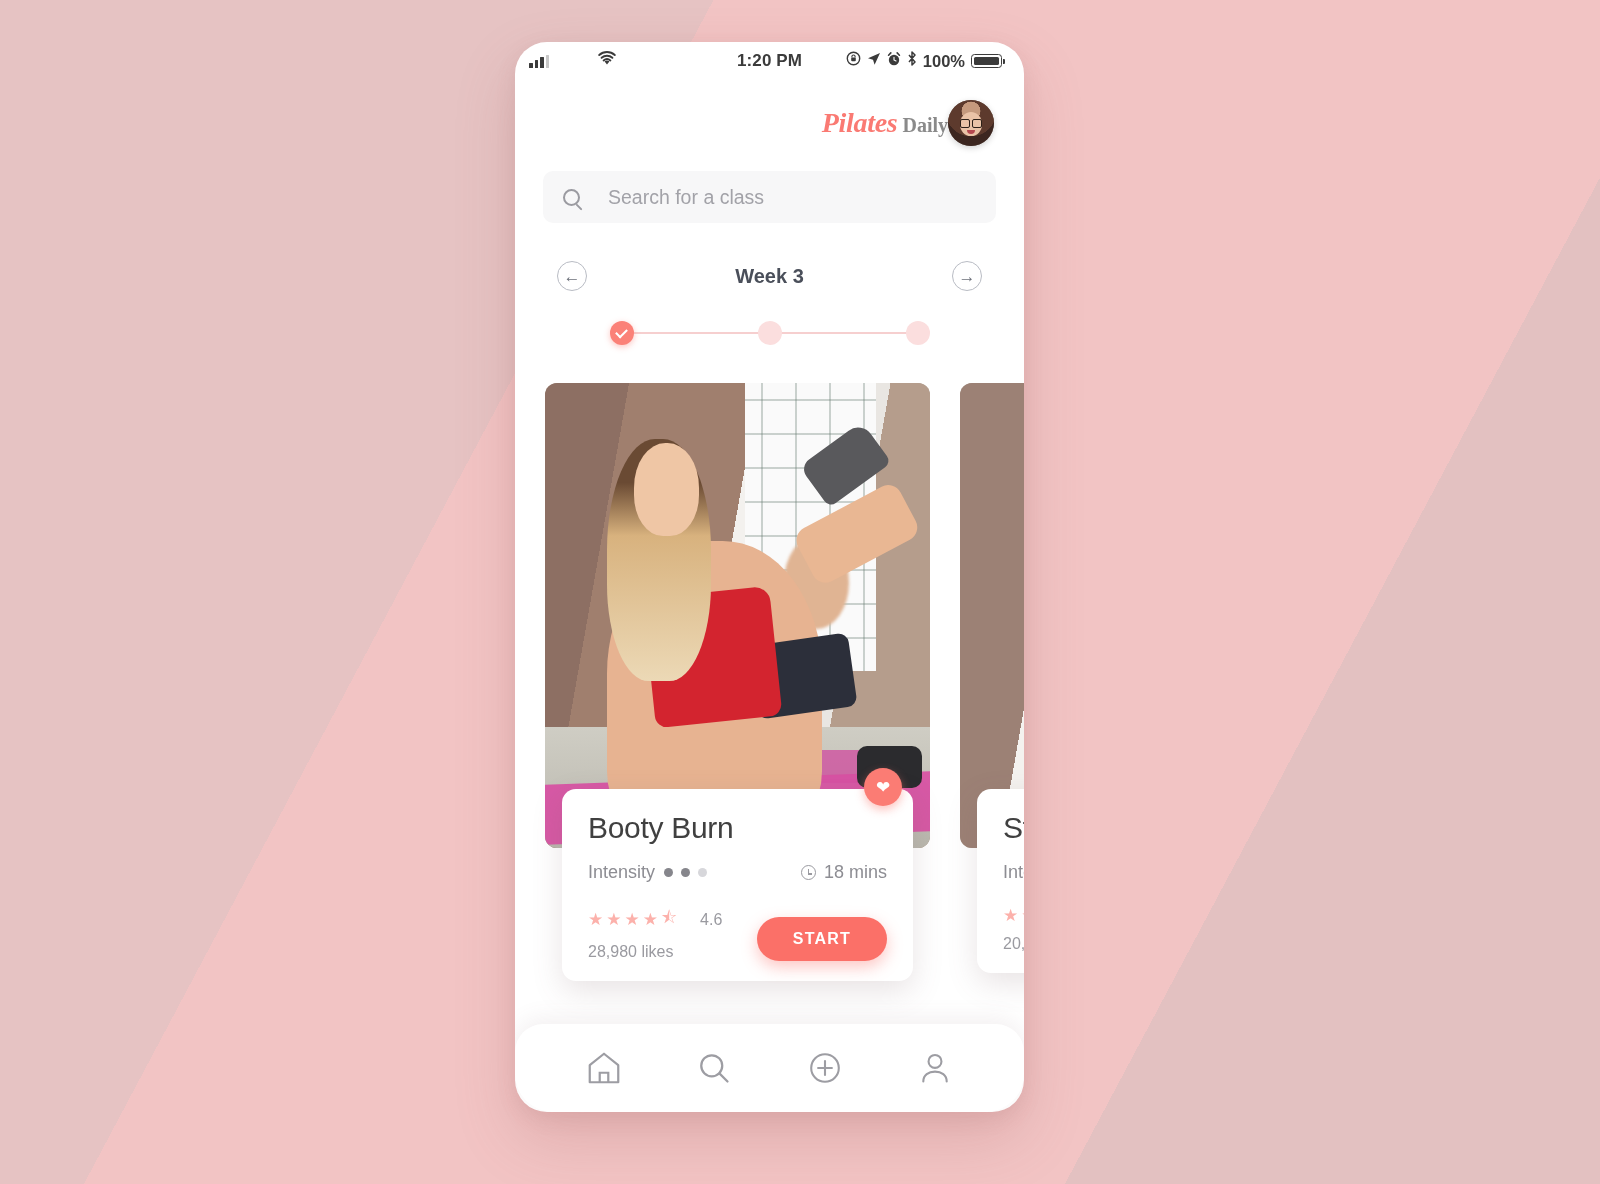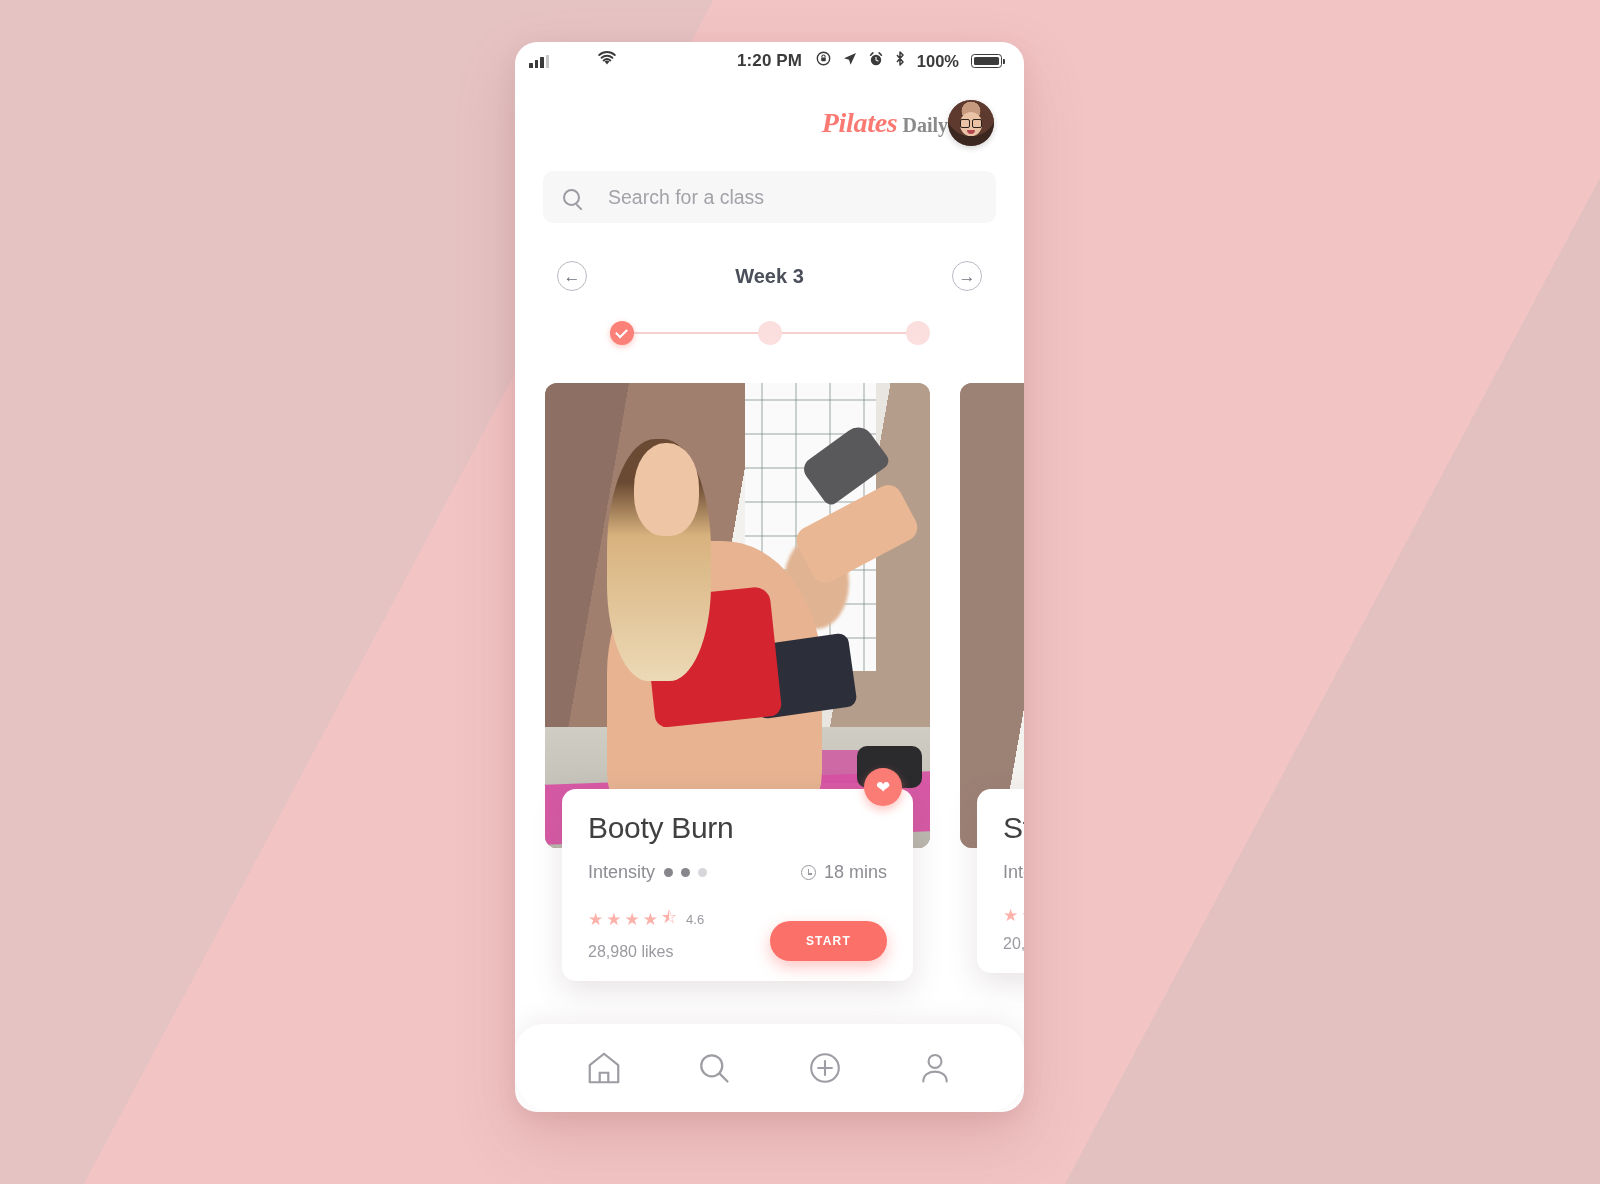--- a/index.html
+++ b/index.html
@@ -13,38 +13,38 @@
   .bg-diagonal{
     position:absolute; inset:0;
     background:linear-gradient(118deg, #e6c3c3 0 32%, #f2c4c4 32% 76%, #e3c1c1 76% 100%);
   }
 
   
   .phone{
     position:absolute; left:515px; top:42px;
     width:509px; height:1070px;
     background:#ffffff;
-    border-radius:22px;
+    border-radius:32px;
     overflow:hidden;
     box-shadow:0 26px 60px rgba(155,90,90,.22), 0 6px 20px rgba(155,90,90,.12);
   }
 
   
   .statusbar{
     height:38px; display:flex; align-items:center;
     padding:0 22px 0 14px; position:relative;
     font-size:17px; font-weight:bold; color:#3b3b3b;
   }
   .sb-left{ display:flex; align-items:center; gap:48px; }
   .sb-time{
     position:absolute; left:0; right:0; text-align:center;
     font-size:17px; font-weight:bold; letter-spacing:.1px;
   }
   .sb-right{
-    margin-left:auto; display:flex; align-items:center; gap:12px;
+    margin-left:auto; display:flex; align-items:center; gap:6px;
     position:relative; z-index:2;
   }
   .signal{ display:flex; align-items:flex-end; gap:2px; height:13px; }
   .signal i{ width:3.5px; background:#3b3b3b; border-radius:.5px; display:block; }
   .signal i:nth-child(1){ height:5px; }
   .signal i:nth-child(2){ height:8px; }
   .signal i:nth-child(3){ height:11px; }
   .signal i:nth-child(4){ height:13px; background:#c8c8c8; }
   .battery{
     width:31px; height:14px; border:1.6px solid #3b3b3b;
@@ -192,24 +192,24 @@
   .clock{ width:15px; height:15px; border:1.6px solid #9a9aa0; border-radius:50%;
           position:relative; flex:none; }
   .clock::after{ content:""; position:absolute; left:6px; top:3px; width:1.5px;
           height:5px; background:#9a9aa0; }
   .clock::before{ content:""; position:absolute; left:6px; top:7px; width:4px;
           height:1.5px; background:#9a9aa0; }
 
   .row-bottom{ display:flex; align-items:flex-end; justify-content:space-between;
                margin-top:22px; }
   .stars{ display:flex; align-items:center; gap:3px; font-size:17px; color:#fcb1ab; }
-  .rate-val{ font-size:13px; color:#9a9aa0; margin-left:6px; }
+  .rate-val{ font-size:16px; color:#9a9aa0; margin-left:20px; }
   .likes{ font-size:16px; color:#9a9aa0; margin-top:9px; }
   .start-btn{
-    background:#fb7068; color:#fff; font-size:12px; font-weight:bold;
+    background:#fb7068; color:#fff; font-size:16px; font-weight:bold;
     letter-spacing:1.2px; padding:13px 36px; border:none; border-radius:22px;
     box-shadow:0 6px 16px rgba(251,112,104,.40); cursor:pointer;
   }
 
   
   .card2 .card-img{ width:385px; height:465px; }
   .card2 .card-overlay{ width:351px; }
   .card2 .ph-wall{ background:linear-gradient(100deg,#9c8175 0 26%,#f4f2ef 26% 58%,#c0a594 58% 100%); }
 
   

